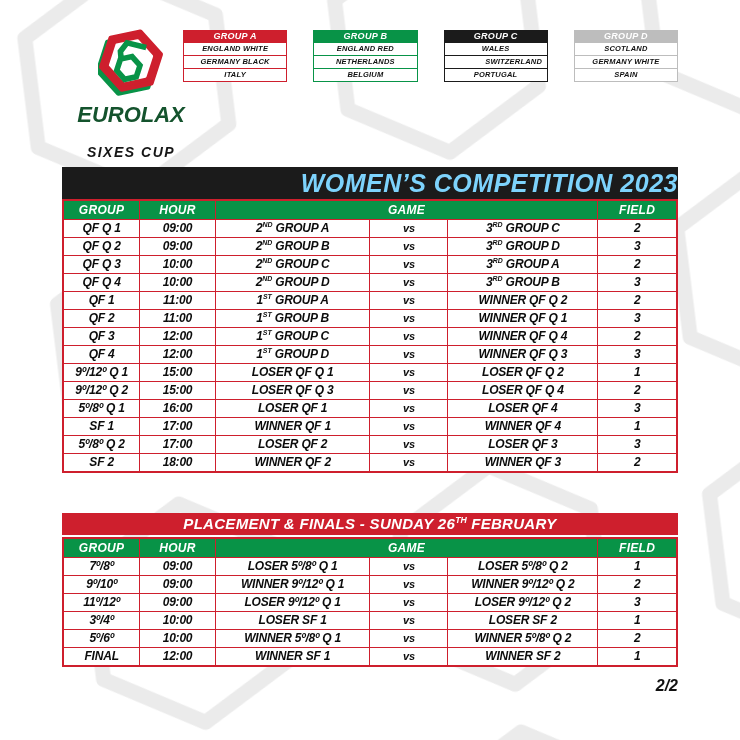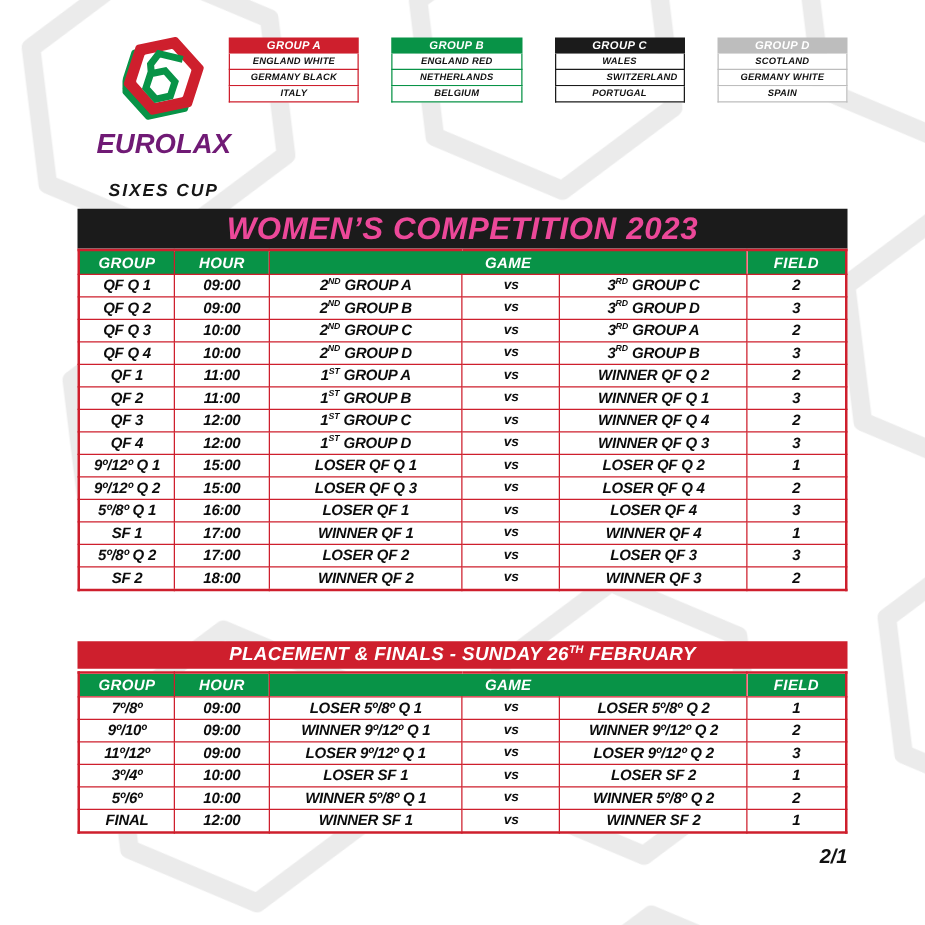--- a/index.html
+++ b/index.html
@@ -14,40 +14,40 @@
     position:relative;width:740px;height:740px;margin:0 auto;
     background:#ffffff;overflow:hidden;
     font-family:"Liberation Sans",sans-serif;
   }
   .bg-pattern{position:absolute;left:0;top:0;z-index:0;}
   .fg{position:absolute;left:0;top:0;width:740px;height:740px;z-index:1;}
 
   
   .logo{position:absolute;left:70px;top:26px;width:122px;text-align:center;}
   .logo-hex{display:block;margin:0 auto;}
-  .logo-name{font:italic 800 22px/1 "Liberation Sans",sans-serif;color:#701a75;letter-spacing:0px;margin-top:6px;}
+  .logo-name{font:italic 800 22px/1 "Liberation Sans",sans-serif;color:#14532d;letter-spacing:0px;margin-top:6px;}
   .logo-sub{font:italic 800 14px/1 "Liberation Sans",sans-serif;color:#161616;letter-spacing:1.5px;margin-top:19px;}
 
   
   .groups{position:absolute;left:183px;top:30px;width:495px;display:flex;gap:26px;}
   .group-box{flex:1 1 0;}
   .group-box-header{
     height:13px;color:#fff;text-align:center;
     font:italic 700 9px/13px "Liberation Sans",sans-serif;letter-spacing:.3px;
   }
   .group-team{
     height:13px;background:#fff;text-align:center;color:#111;
     border:1px solid;border-top:none;
     font:italic 700 7.5px/12px "Liberation Sans",sans-serif;letter-spacing:.2px;
   }
 
   
   .title-banner{
     position:absolute;left:62px;top:167px;width:616px;height:32px;
-    background:var(--ink);color:#ec4899;text-align:center;
+    background:var(--ink);color:#7dd3fc;text-align:right;
     font:italic 700 25px/32px "Liberation Sans",sans-serif;letter-spacing:.5px;
   }
   .stage-banner{
     height:24px;background:var(--red);color:#fff;text-align:center;
     font:italic 700 15px/24px "Liberation Sans",sans-serif;letter-spacing:.3px;
     margin-bottom:2px;
   }
 
   
   .sched-block{position:absolute;left:62px;width:616px;}
@@ -334,16 +334,16 @@
               <td class="cell-hour">12:00</td>
               <td class="cell-home">WINNER SF 1</td>
               <td class="cell-vs">vs</td>
               <td class="cell-away">WINNER SF 2</td>
               <td class="cell-field">1</td>
             </tr>
           </tbody>
       </table>
     </section>
 
-    <div class="page-indicator">2/1</div>
+    <div class="page-indicator">2/2</div>
 
   </div>
 </div>
 
 </body></html>

